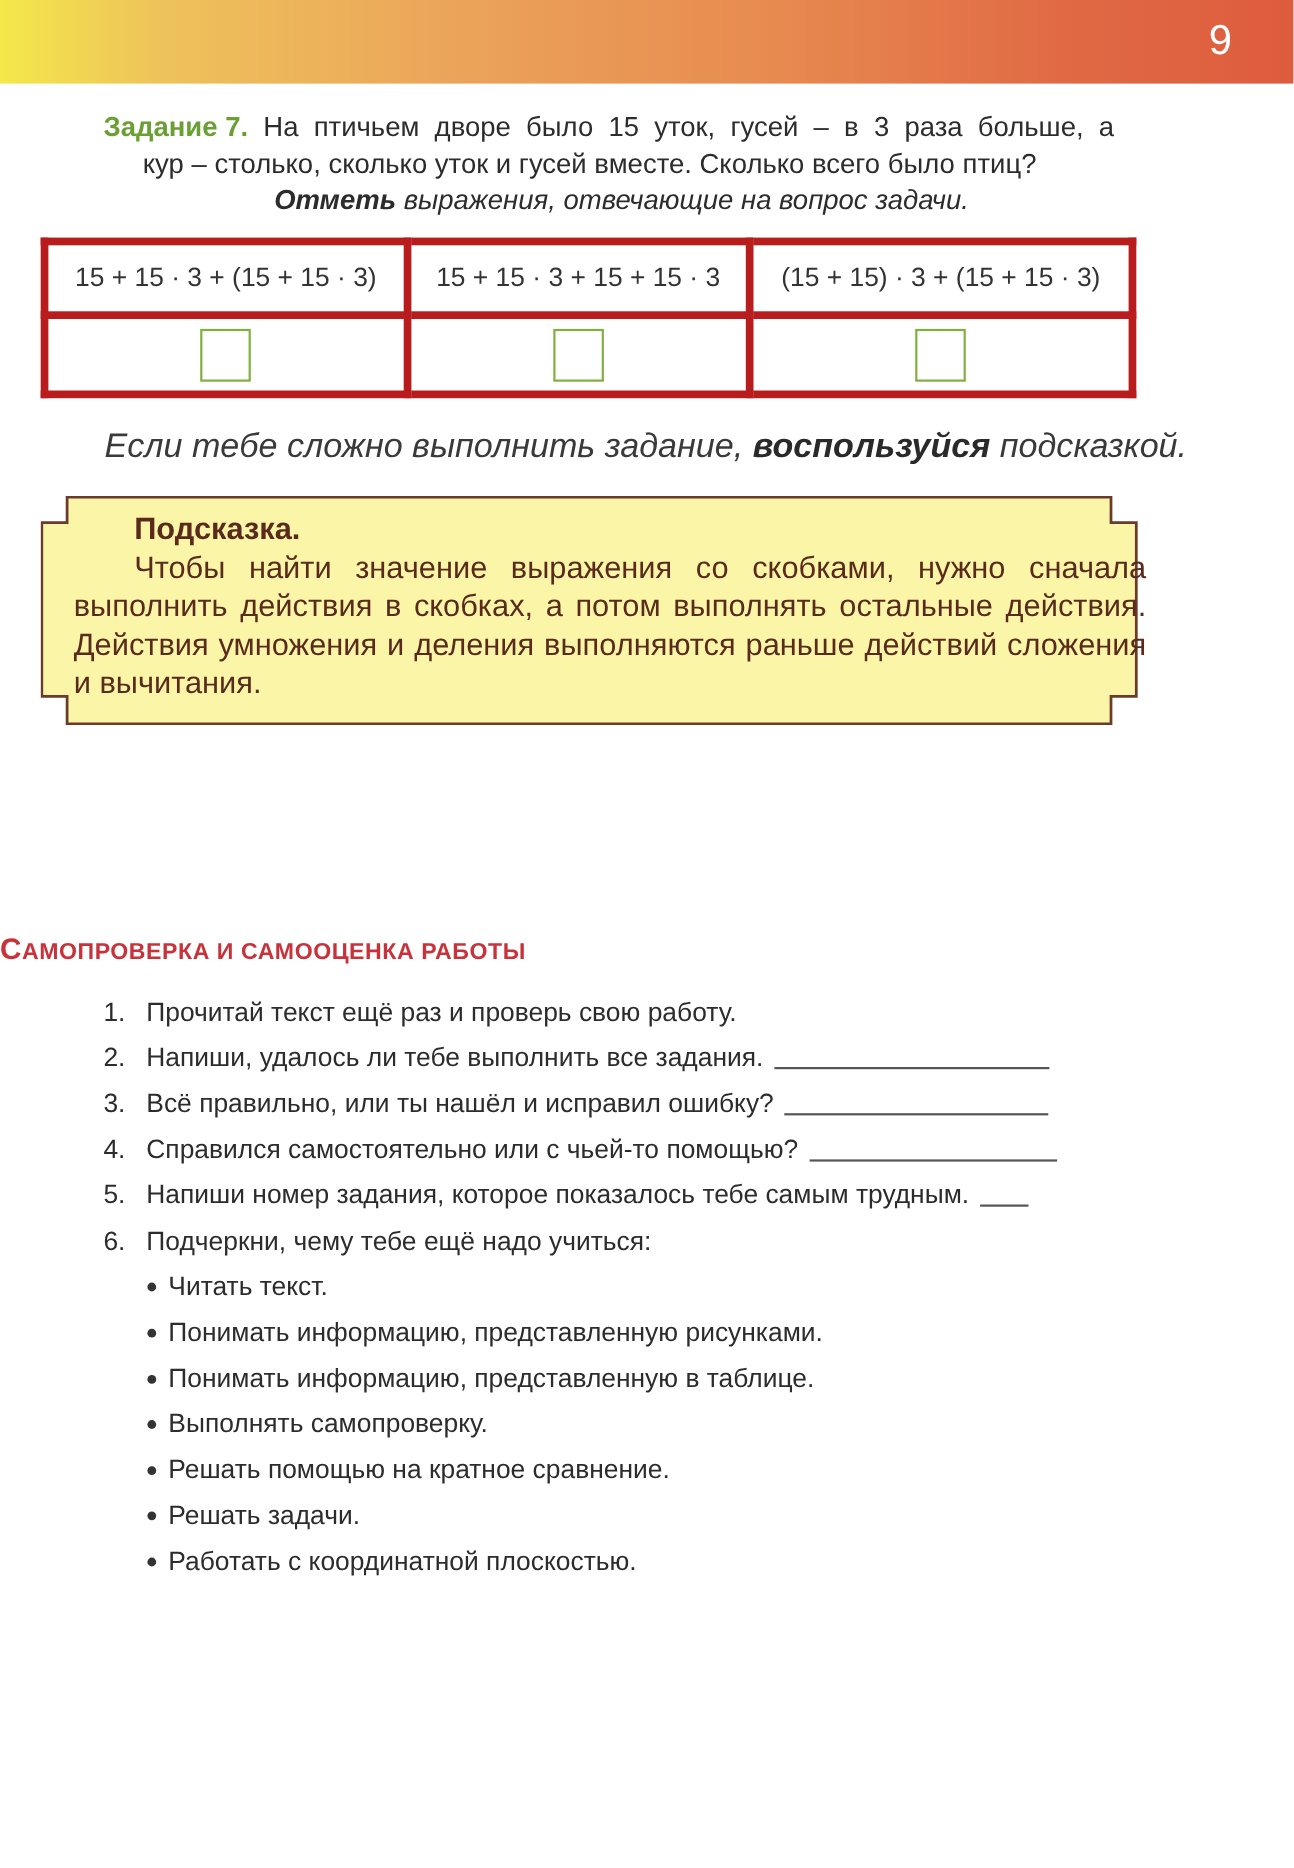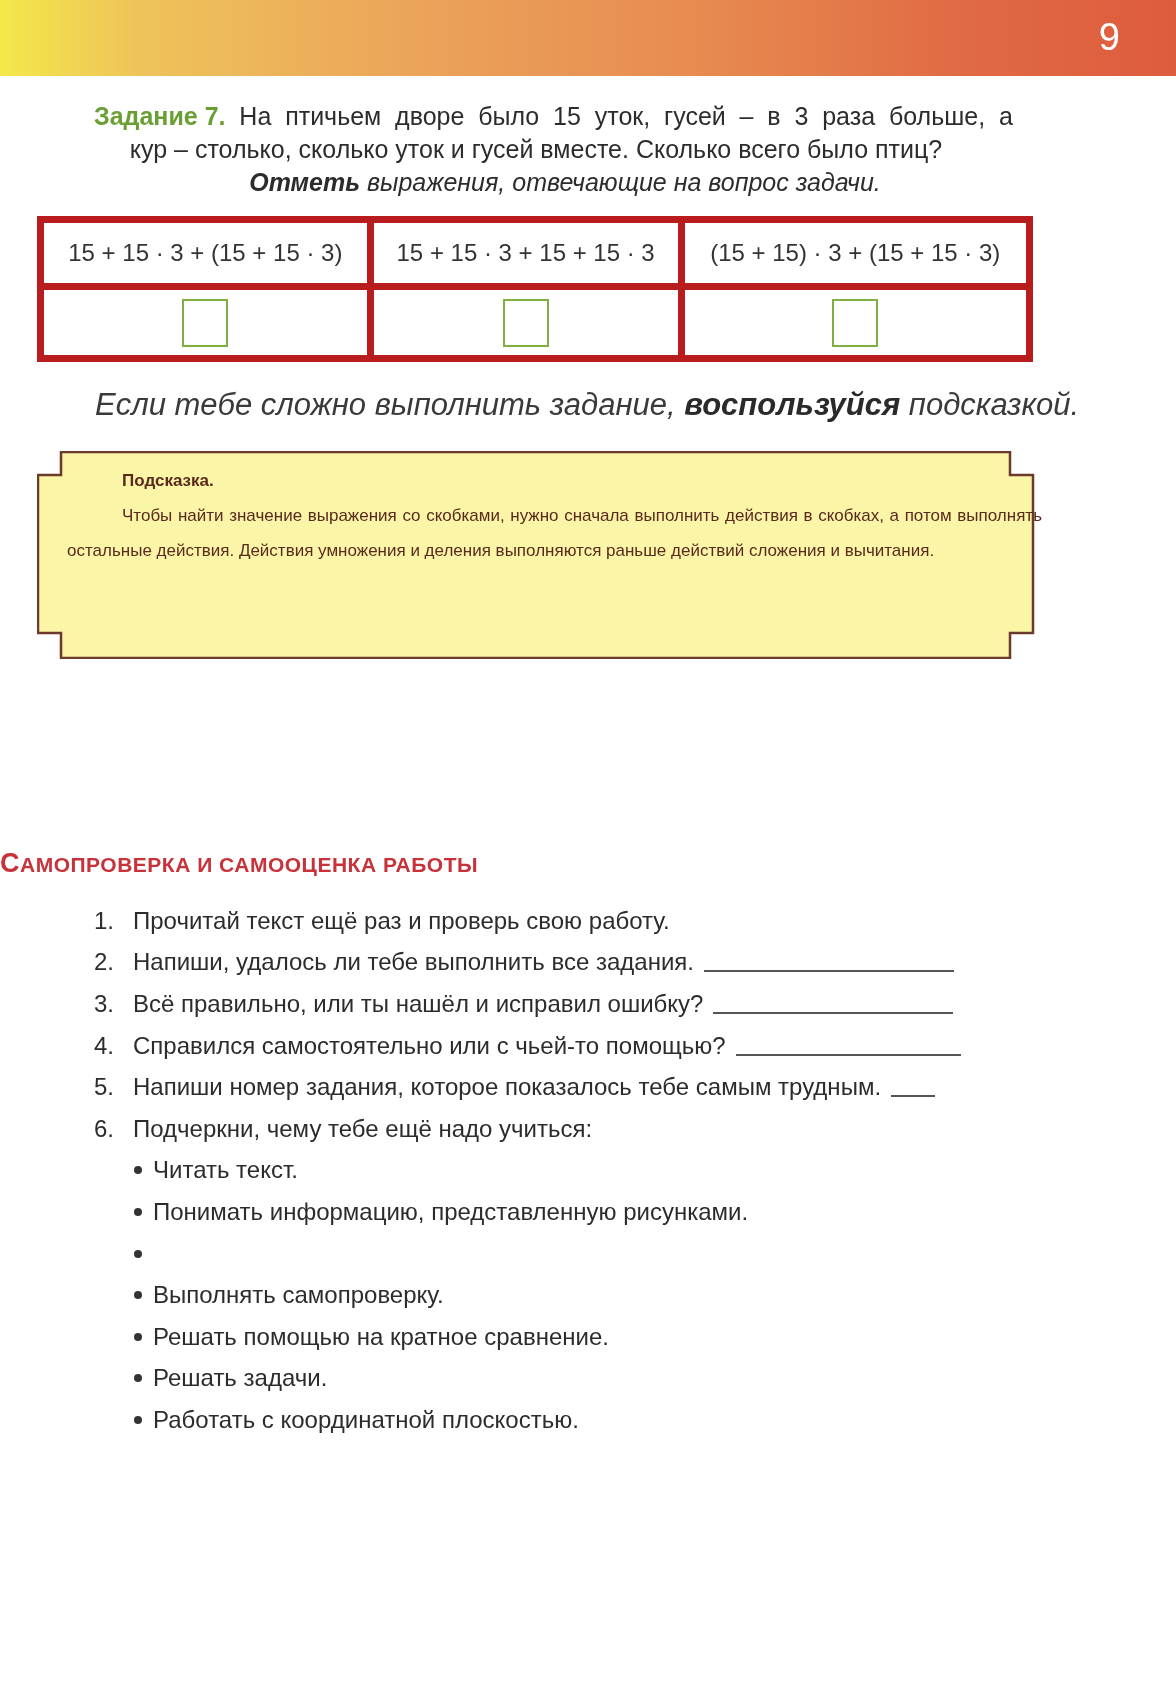--- a/index.html
+++ b/index.html
@@ -49,21 +49,21 @@
     font-size: 31px; font-style: italic; color: #3a3a3a; white-space: nowrap;
   }
   .hint-prompt b { font-style: italic; font-weight: bold; color: #2a2a2a; }
 
   .hint-box {
     position: absolute; left: 37px; top: 451px; width: 998px; height: 208px;
   }
   .hint-box svg { position: absolute; left: 0; top: 0; }
   .hint-content {
     position: absolute; left: 30px; top: 12px; width: 975px;
-    font-size: 17px; line-height: 35px; color: #5a2a1c;
+    font-size: 28px; line-height: 35px; color: #5a2a1c;
   }
   .hint-title { font-weight: bold; padding-left: 55px; }
   .hint-body { text-align: justify; text-indent: 55px; }
 
   .section-title {
     position: absolute; left: 0; width: 1176px; top: 848px;
     text-align: left; color: #c8323a; font-weight: bold;
     font-size: 21px; letter-spacing: 0.5px; text-transform: uppercase;
   }
   .section-title .cap { font-size: 27px; }
@@ -172,20 +172,21 @@
     <div class="sub-item">
         <span class="bullet"></span>
         <span>Читать текст.</span>
       </div>
     <div class="sub-item">
         <span class="bullet"></span>
         <span>Понимать информацию, представленную рисунками.</span>
       </div>
     <div class="sub-item">
         <span class="bullet"></span>
+        <span>Понимать информацию, представленную в таблице.</span>
       </div>
     <div class="sub-item">
         <span class="bullet"></span>
         <span>Выполнять самопроверку.</span>
       </div>
     <div class="sub-item">
         <span class="bullet"></span>
         <span>Решать помощью на кратное сравнение.</span>
       </div>
     <div class="sub-item">

